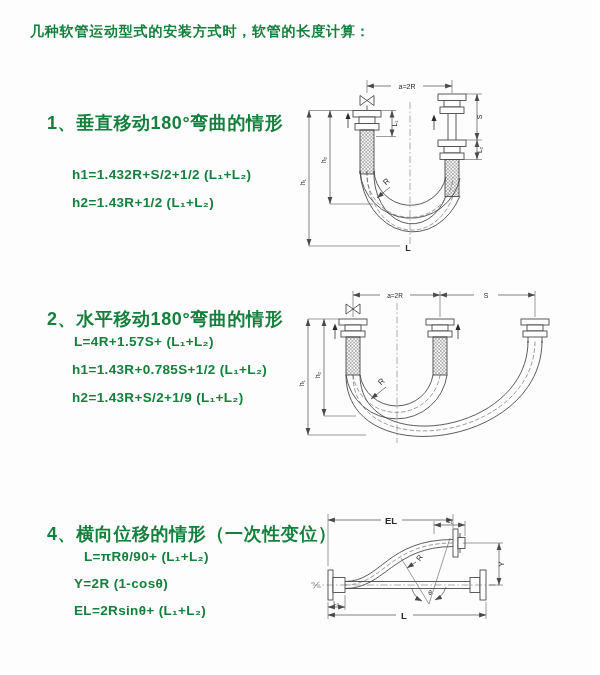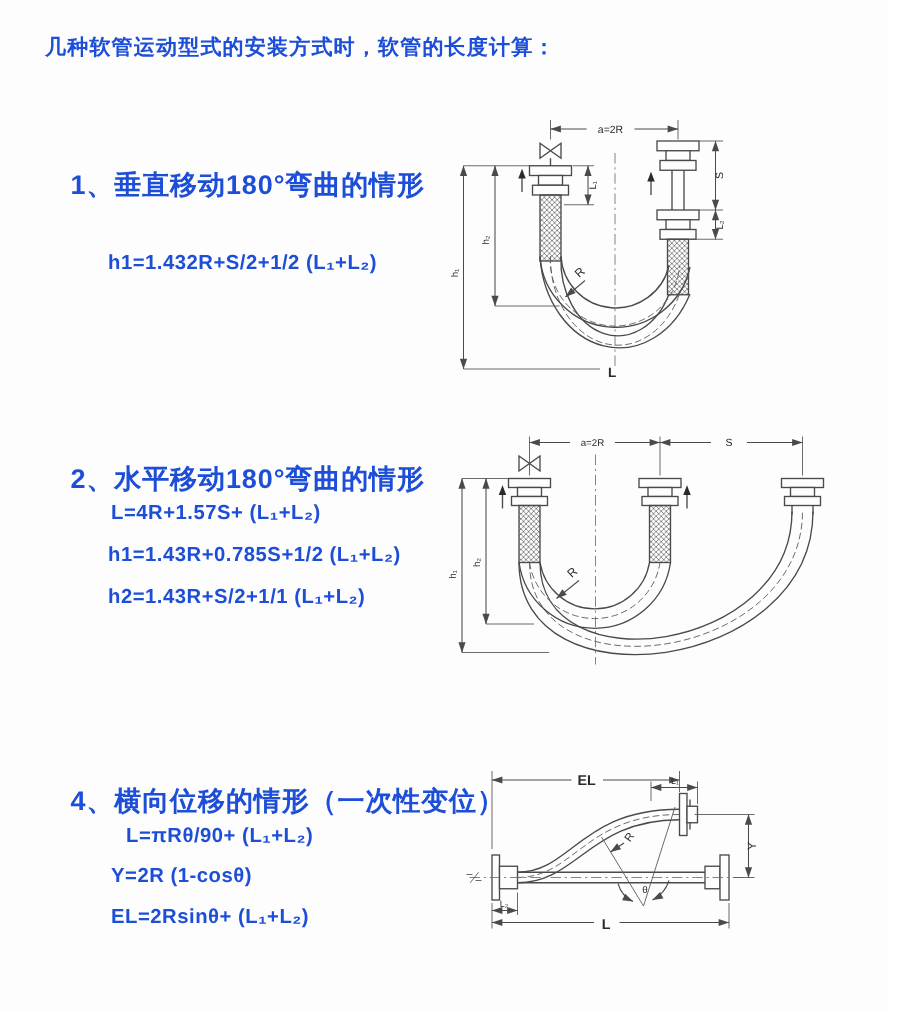--- a/index.html
+++ b/index.html
@@ -1,18 +1,18 @@
 <!DOCTYPE html>
 <html><head>
 <meta charset="utf-8">
 <style>
   html,body{margin:0;padding:0;background:#ffffff;}
   .page{
     position:relative;width:592px;height:675px;overflow:hidden;
-    background:#fdfdfd;color:#1d4ed8;
+    background:#fdfdfd;color:#15803d;
     font-family:"Liberation Sans", sans-serif;
   }
   .title{position:absolute;font-size:14px;font-weight:bold;letter-spacing:.8px;white-space:nowrap;}
   .heading{position:absolute;font-size:18px;font-weight:bold;letter-spacing:.6px;white-space:nowrap;}
   .formula{position:absolute;font-size:13.5px;font-weight:bold;letter-spacing:.35px;white-space:nowrap;}
   svg{position:absolute;overflow:visible;}
   .ln{stroke:#4a4a4a;stroke-width:.9;fill:none;}
   .thin{stroke:#5a5a5a;stroke-width:.6;fill:none;}
   .cls{stroke:#6a6a6a;stroke-width:.55;fill:none;stroke-dasharray:7 2.5 1.5 2.5;}
   .dsh{stroke:#5a5a5a;stroke-width:.6;fill:none;stroke-dasharray:4.5 2.2;}
@@ -26,25 +26,26 @@
 </style>
 </head>
 <body>
 
 <div class="page">
 
   <div class="title" style="left:30px;top:23px;">几种软管运动型式的安装方式时，软管的长度计算：</div>
 
   <div class="heading" style="left:47px;top:111px;">1、垂直移动180°弯曲的情形</div>
   <div class="formula" style="left:72px;top:167px;">h1=1.432R+S/2+1/2 (L₁+L₂)</div>
+  <div class="formula" style="left:72px;top:195px;">h2=1.43R+1/2 (L₁+L₂)</div>
 
   <div class="heading" style="left:47px;top:307px;">2、水平移动180°弯曲的情形</div>
   <div class="formula" style="left:74px;top:334px;">L=4R+1.57S+ (L₁+L₂)</div>
   <div class="formula" style="left:72px;top:362px;">h1=1.43R+0.785S+1/2 (L₁+L₂)</div>
-  <div class="formula" style="left:72px;top:390px;">h2=1.43R+S/2+1/1 (L₁+L₂)</div>
+  <div class="formula" style="left:72px;top:390px;">h2=1.43R+S/2+1/9 (L₁+L₂)</div>
 
   <div class="heading" style="left:47px;top:522px;">4、横向位移的情形（一次性变位）</div>
   <div class="formula" style="left:74px;top:549px;padding-left:10px;">L=πRθ/90+ (L₁+L₂)</div>
   <div class="formula" style="left:74px;top:576px;">Y=2R (1-cosθ)</div>
   <div class="formula" style="left:74px;top:603px;">EL=2Rsinθ+ (L₁+L₂)</div>
 
   <svg style="left:300px;top:72px;" width="250" height="186" viewBox="0 0 250 186">
     <defs>
       <marker id="arM" markerUnits="userSpaceOnUse" markerWidth="8" markerHeight="6" refX="7.3" refY="3" orient="auto-start-reverse">
         <path d="M0.4,0.6 L7.4,3 L0.4,5.4 Z" fill="#4a4a4a"></path>

